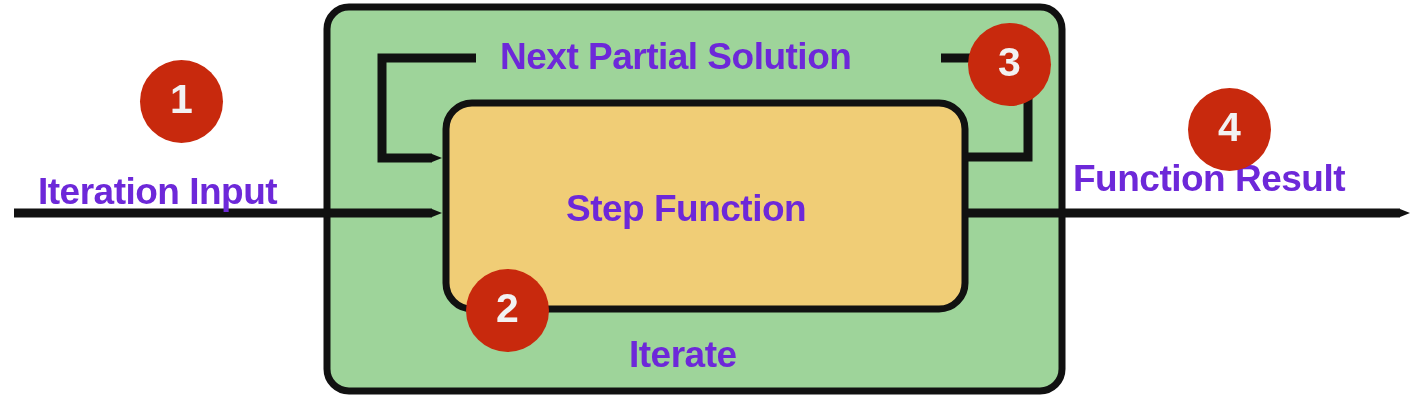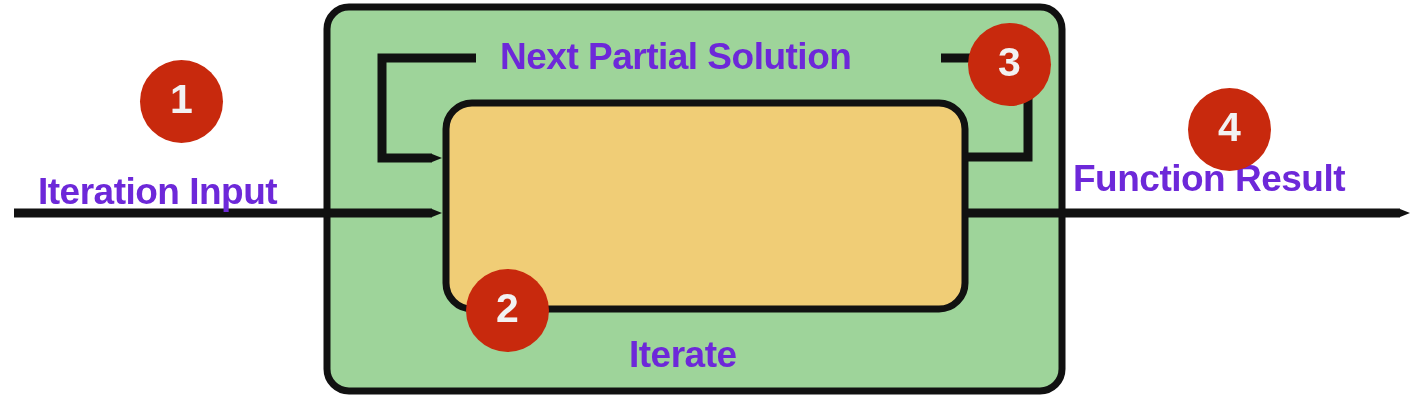--- a/index.html
+++ b/index.html
@@ -105,20 +105,21 @@
 
     <path d="M 476,58 L 382,58 L 382,158 L 432,158" fill="none" stroke="#111111" stroke-width="9" stroke-linecap="butt" stroke-linejoin="miter" marker-end="url(#arrowhead)"></path>
   </svg>
 
   <div class="dlabel" id="label-iteration-input">Iteration Input</div>
 
   <div class="dlabel" id="label-iteration-result">Function Result</div>
 
   <div class="dlabel" id="label-next-partial-solution">Next Partial Solution</div>
 
+  <div class="dlabel" id="label-step-function">Step Function</div>
 
   <div class="dlabel" id="label-iterate">Iterate</div>
 
   <div class="badge" id="badge-1">
     <span>1</span>
   </div>
   <div class="badge" id="badge-2">
     <span>2</span>
   </div>
   <div class="badge" id="badge-3">

